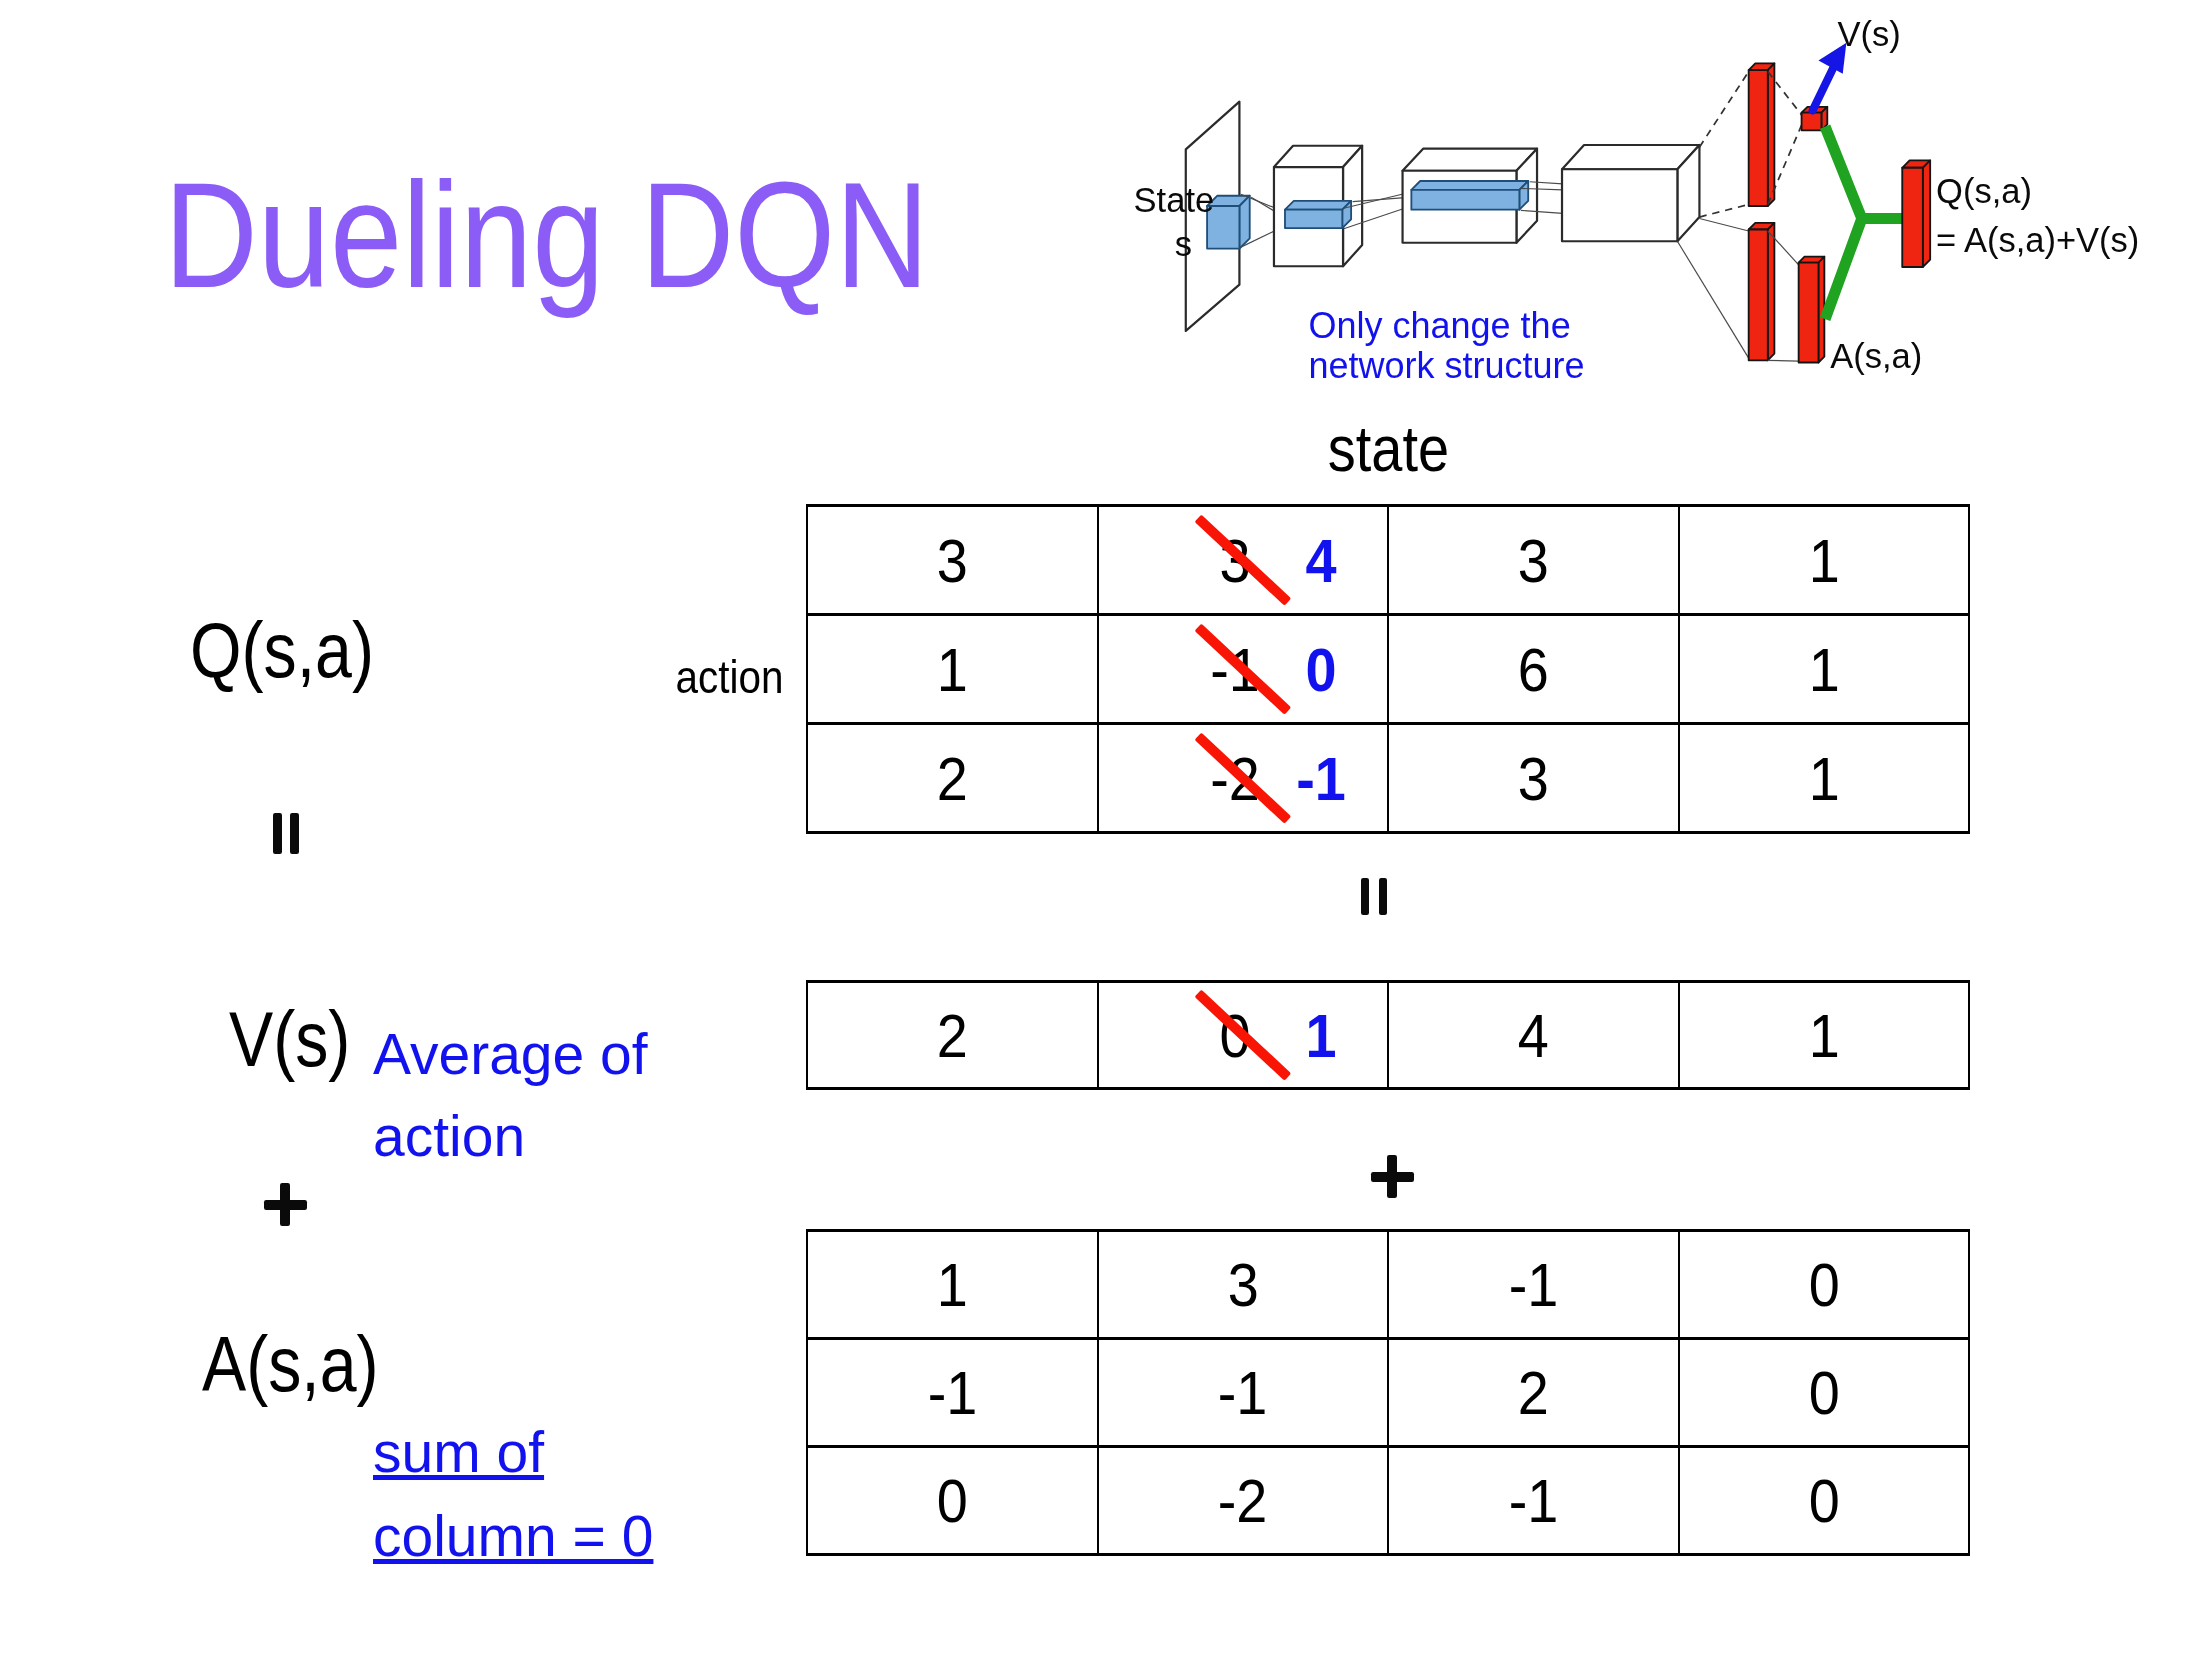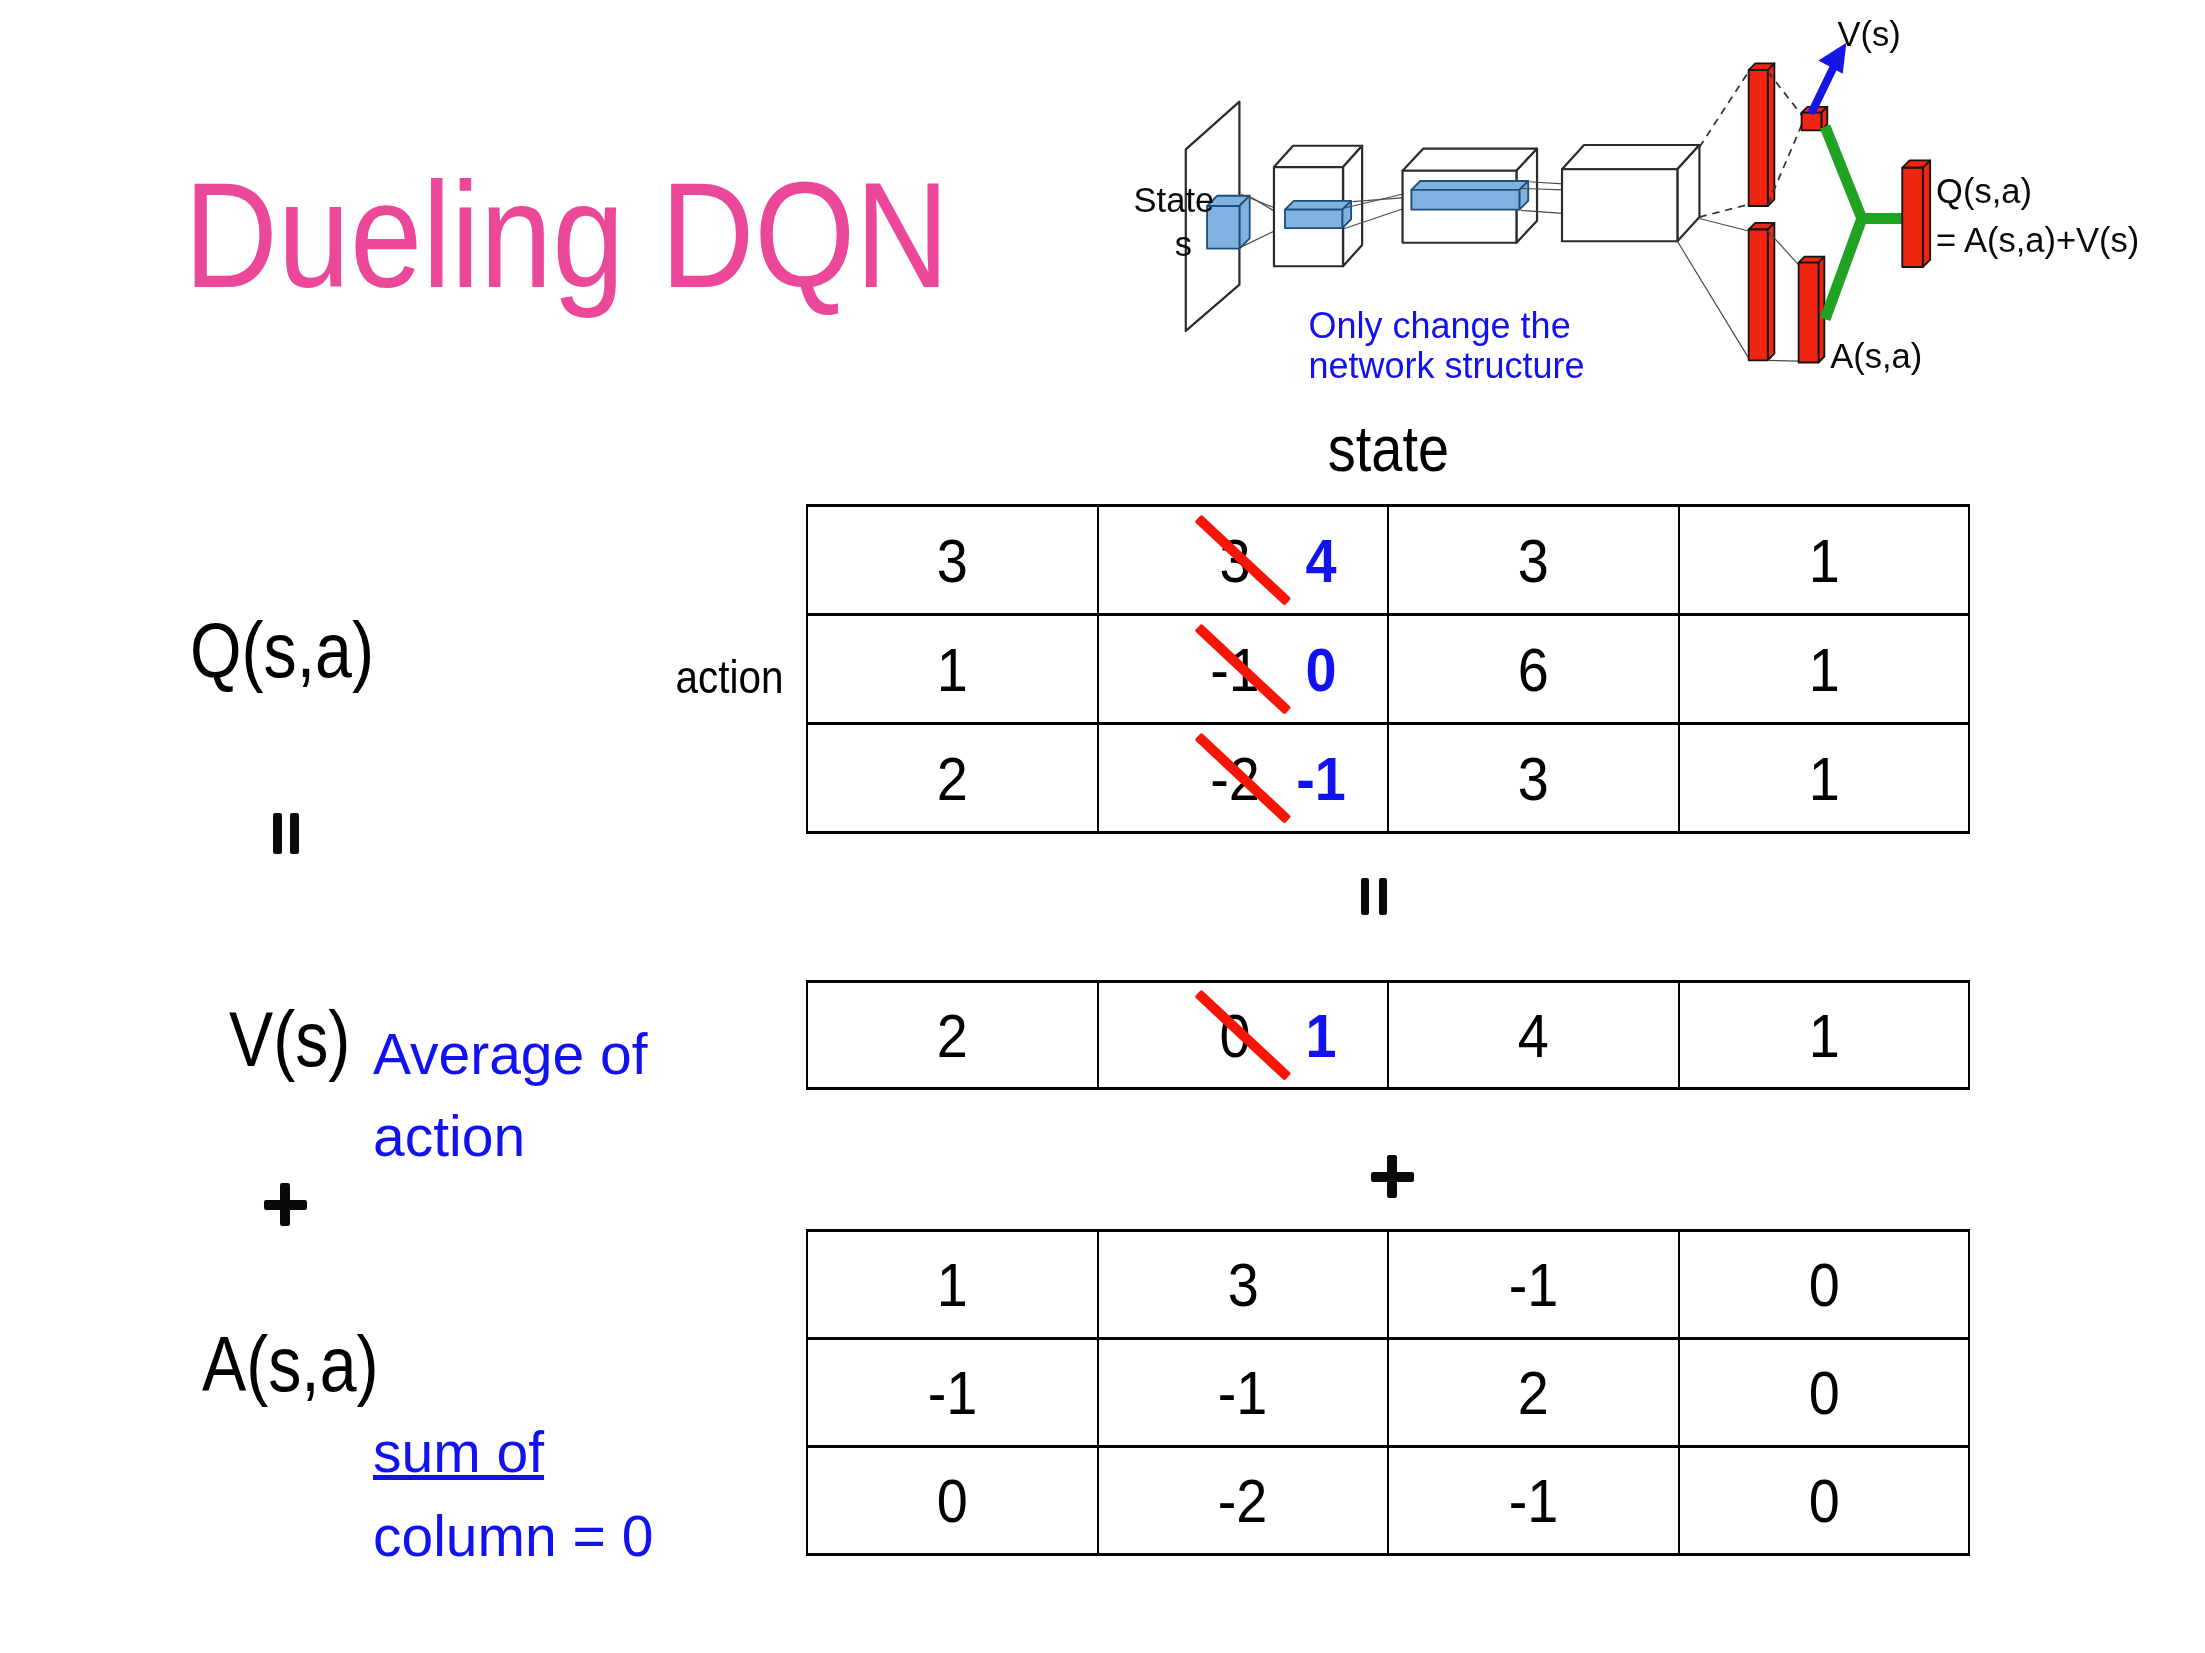--- a/index.html
+++ b/index.html
@@ -16,32 +16,32 @@
   html,body{margin:0;padding:0;}
   body{
     width:2205px;height:1654px;position:relative;background:#ffffff;
     font-family:"Liberation Sans", sans-serif;color:var(--ink);overflow:hidden;
   }
   .abs{position:absolute;}
   .cond{display:inline-block;transform:scaleX(.86);transform-origin:left center;white-space:nowrap;}
   .cond-c{display:inline-block;transform:scaleX(.86);transform-origin:center center;white-space:nowrap;}
   .cond-r{display:inline-block;transform:scaleX(.86);transform-origin:right center;white-space:nowrap;}
 
-  #title{left:184px;top:159px;font-size:151px;line-height:1;color:#ec4899;}
+  #title{left:164px;top:159px;font-size:151px;line-height:1;color:#8b5cf6;}
   #state-label{left:806px;top:416px;width:1164px;text-align:center;font-size:65px;line-height:1;}
   #q-label{left:190px;top:612px;font-size:77px;line-height:1;}
   #action-label{left:524px;top:653px;width:259px;text-align:right;font-size:47px;line-height:1;}
   #v-label{left:229px;top:1001px;font-size:77px;line-height:1;}
   #a-label{left:202px;top:1326px;font-size:77px;line-height:1;}
 
   .note{color:var(--accent-blue);font-size:57px;line-height:1.15;text-align:center;}
   #avg-note-1{left:373px;top:1022px;}
   #avg-note-2{left:373px;top:1104px;}
   #sum-note-1{left:373px;top:1420px;text-decoration:underline;}
-  #sum-note-2{left:373px;top:1504px;}
+  #sum-note-2{left:373px;top:1504px;text-decoration:underline;}
 
   .vbar{position:absolute;background:#0a0a0a;border-radius:2.2px;}
 
   table.grid{position:absolute;border-collapse:collapse;table-layout:fixed;width:1164px;background:#fff;}
   table.grid td{
     position:relative;border:2.2px solid #000;border-top-width:3.7px;border-bottom-width:3.7px;
     text-align:center;vertical-align:middle;font-size:62px;padding:0;
   }
   #q-table{left:806px;top:504px;} #q-table td{height:109px;}
   #v-table{left:806px;top:980px;} #v-table td{height:107px;}

